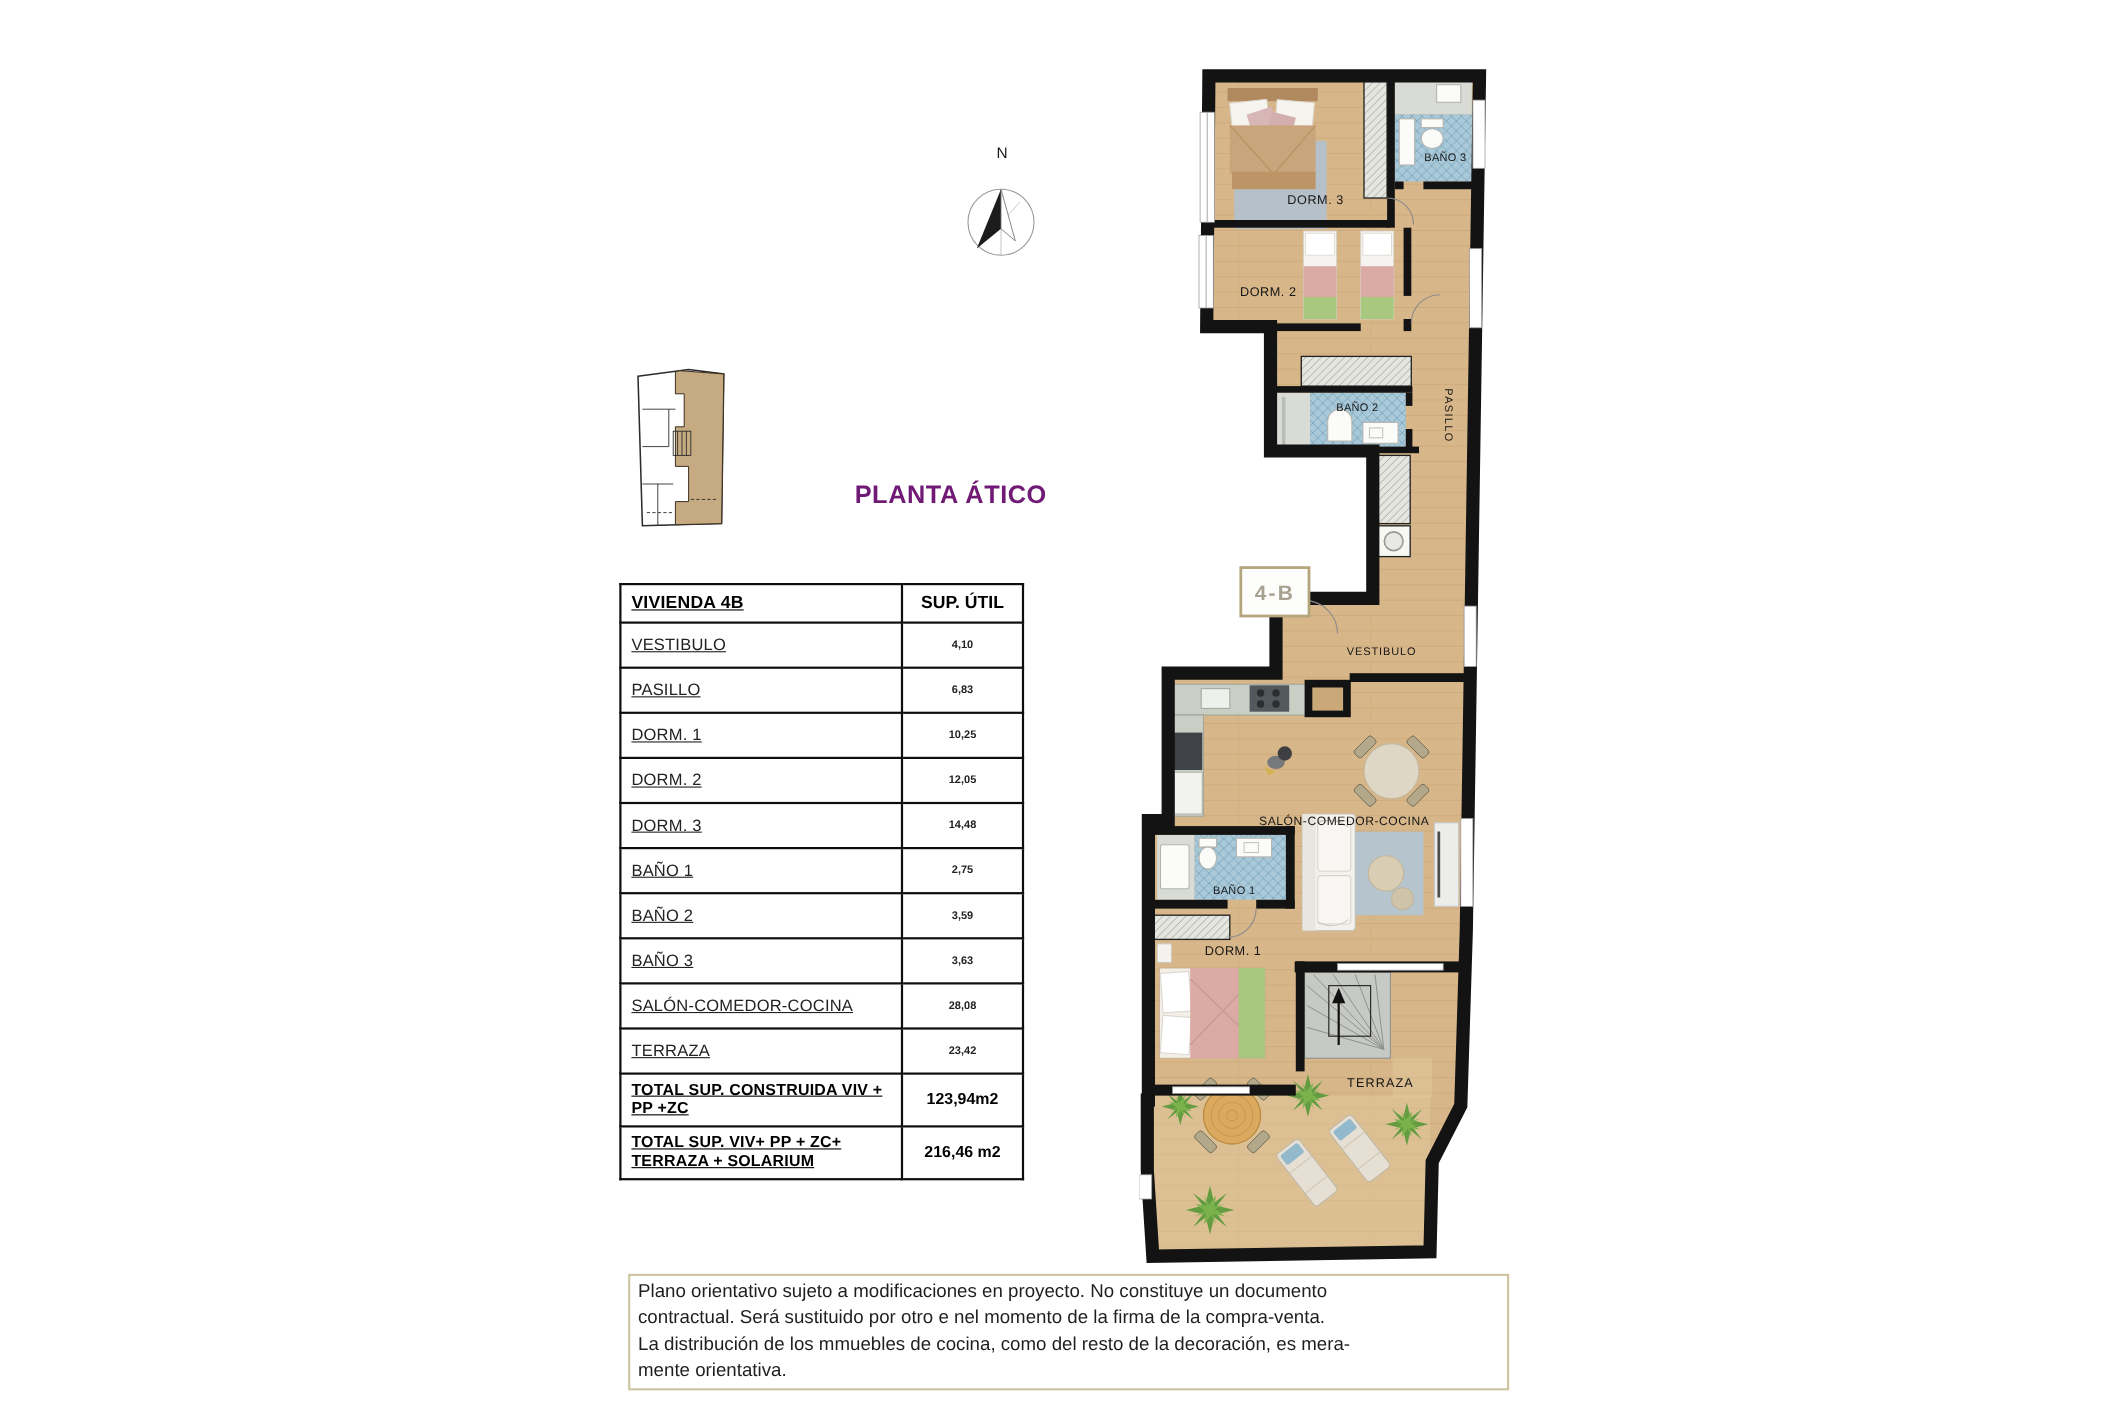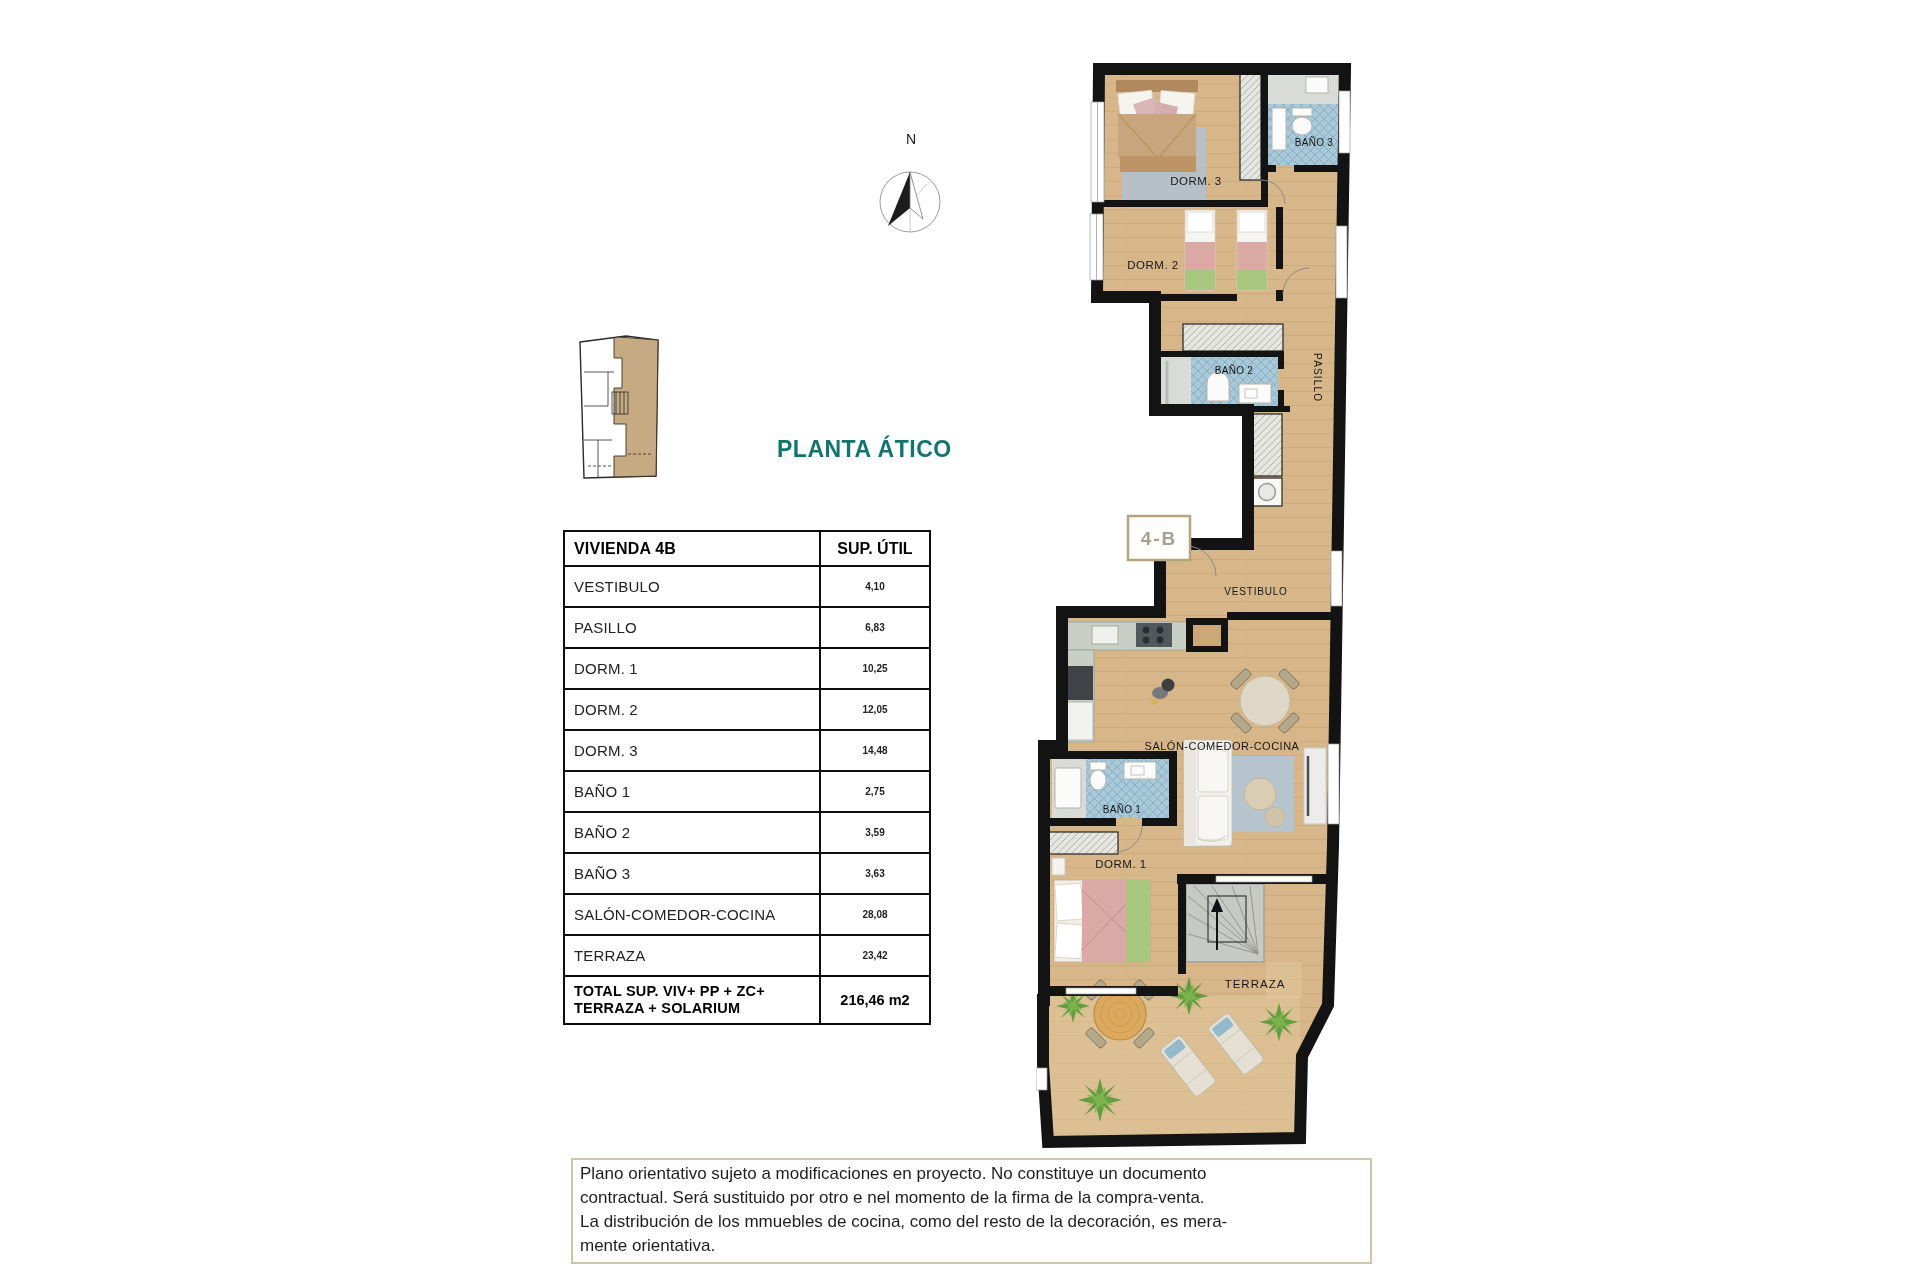--- a/index.html
+++ b/index.html
@@ -1,24 +1,24 @@
 <!DOCTYPE html>
 <html><head>
 <meta charset="utf-8">
 <style>
   html,body{margin:0;padding:0;background:#fff;}
   #page{position:relative;width:1920px;height:1280px;background:#ffffff;overflow:hidden;
         font-family:"Liberation Sans",sans-serif;}
   .abs{position:absolute;}
   
-  #plan-title{left:777px;top:436px;font-size:23px;font-weight:bold;color:#0f766e;letter-spacing:.5px;}
+  #plan-title{left:777px;top:436px;font-size:23px;font-weight:bold;color:#701a75;letter-spacing:.5px;}
   
   #area-table{left:563px;top:530px;border-collapse:collapse;table-layout:fixed;}
   #area-table td{border:2px solid #0e0e0e;vertical-align:middle;color:#222;}
-  #area-table .c1{width:243px;padding:0 0 0 9px;font-size:15px;letter-spacing:.2px;}
+  #area-table .c1{width:243px;padding:0 0 0 9px;font-size:15px;letter-spacing:.2px;text-decoration:underline;}
   #area-table .c2{width:106px;text-align:center;font-size:10px;font-weight:bold;}
   #area-table tr.hdr td{font-weight:bold;font-size:16px;height:31px;color:#000;}
   #area-table tr.row td{height:37px;}
   #area-table tr.tot td{font-weight:bold;font-size:14.5px;line-height:1.15;height:40px;color:#000;}
   #area-table tr.tot .c1{padding:3px 2px 3px 9px;}
   
   #disclaimer{left:571px;top:1158px;width:801px;box-sizing:border-box;border:2px solid #cfc5a2;
               background:#fff;padding:2px 7px 4px 7px;font-size:17px;line-height:24px;
               color:#1e1e1e;white-space:pre-line;}
   
@@ -94,20 +94,24 @@
           <td class="c1">BAÑO 3</td>
           <td class="c2">3,63</td>
         </tr>
     <tr class="row">
           <td class="c1">SALÓN-COMEDOR-COCINA</td>
           <td class="c2">28,08</td>
         </tr>
     <tr class="row">
           <td class="c1">TERRAZA</td>
           <td class="c2">23,42</td>
+        </tr>
+    <tr class="tot">
+          <td class="c1">TOTAL SUP. CONSTRUIDA VIV + PP +ZC</td>
+          <td class="c2">123,94m2</td>
         </tr>
     <tr class="tot">
           <td class="c1">TOTAL SUP. VIV+ PP + ZC+ TERRAZA + SOLARIUM</td>
           <td class="c2">216,46 m2</td>
         </tr>
   </tbody>
     </table>
 
   <svg class="abs" style="left:1036px;top:56px" width="334" height="1100" viewBox="0 0 334 1100">
     <defs>

